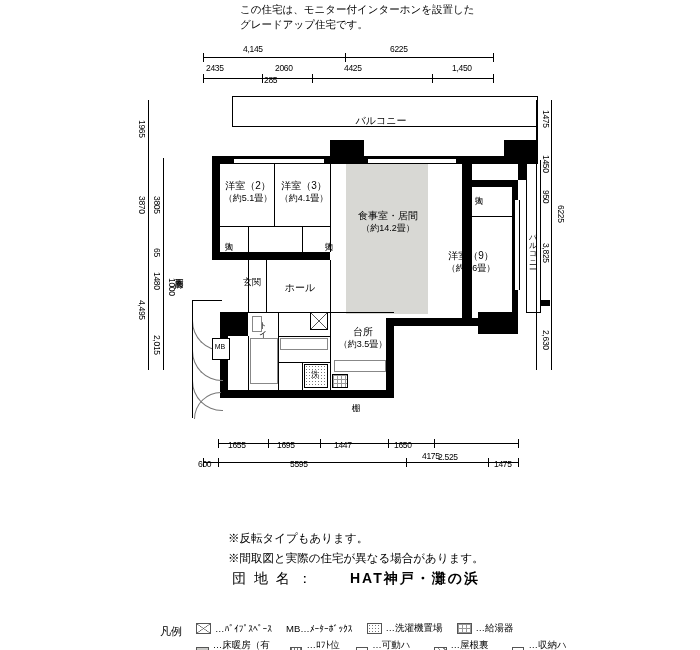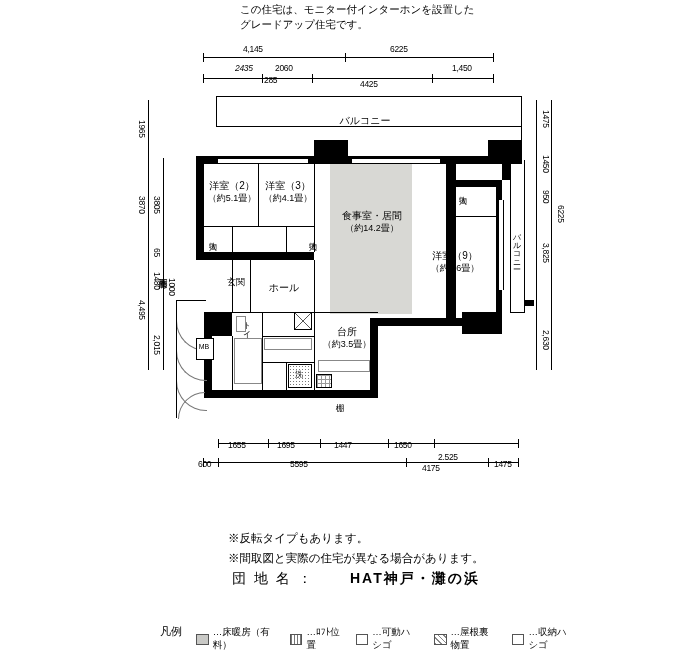--- a/index.html
+++ b/index.html
@@ -52,23 +52,23 @@
   <div class="abs thinline" style="left:493px;top:53px;width:1px;height:9px;"></div>
   <div class="abs dim" style="left:243px;top:44px;">4,145</div>
   <div class="abs dim" style="left:390px;top:44px;">6225</div>
 
   <div class="abs thinline" style="left:203px;top:78px;width:290px;height:1px;"></div>
   <div class="abs thinline" style="left:203px;top:74px;width:1px;height:9px;"></div>
   <div class="abs thinline" style="left:262px;top:74px;width:1px;height:9px;"></div>
   <div class="abs thinline" style="left:312px;top:74px;width:1px;height:9px;"></div>
   <div class="abs thinline" style="left:432px;top:74px;width:1px;height:9px;"></div>
   <div class="abs thinline" style="left:493px;top:74px;width:1px;height:9px;"></div>
-  <div class="abs dim" style="left:235px;top:63px;font-style:italic;">2435</div>
+  <div class="abs dim" style="left:206px;top:63px;">2435</div>
   <div class="abs dim" style="left:275px;top:63px;">2060</div>
-  <div class="abs dim" style="left:360px;top:63px;margin-top:16px;">4425</div>
+  <div class="abs dim" style="left:344px;top:63px;">4425</div>
   <div class="abs dim" style="left:452px;top:63px;">1,450</div>
   <div class="abs dim" style="left:264px;top:75px;">285</div>
 </div>
 
 <div class="abs">
   <div class="abs dimv" style="left:137px;top:120px;">1965</div>
   <div class="abs dimv" style="left:137px;top:196px;">3870</div>
   <div class="abs dimv" style="left:152px;top:196px;">3805</div>
   <div class="abs dimv" style="left:152px;top:248px;">65</div>
   <div class="abs dimv" style="left:152px;top:272px;">1480</div>
@@ -84,21 +84,21 @@
   <div class="abs dimv" style="left:541px;top:110px;">1475</div>
   <div class="abs dimv" style="left:541px;top:155px;">1450</div>
   <div class="abs dimv" style="left:541px;top:190px;">950</div>
   <div class="abs dimv" style="left:556px;top:205px;">6225</div>
   <div class="abs dimv" style="left:541px;top:243px;">3,825</div>
   <div class="abs dimv" style="left:541px;top:330px;">2,630</div>
   <div class="abs thinline" style="left:536px;top:100px;width:1px;height:270px;"></div>
   <div class="abs thinline" style="left:551px;top:100px;width:1px;height:270px;"></div>
 </div>
 
-<div class="abs" style="left:0;top:0;width:564px;height:480px;">
+<div class="abs" style="left:16px;top:0;width:564px;height:480px;">
 
   <div class="abs thinline" style="left:216px;top:96px;width:306px;height:1px;"></div>
   <div class="abs thinline" style="left:216px;top:96px;width:1px;height:30px;"></div>
   <div class="abs thinline" style="left:521px;top:96px;width:1px;height:62px;"></div>
   <div class="abs thinline" style="left:216px;top:126px;width:306px;height:1px;"></div>
   <div class="abs room" style="left:330px;top:115px;width:70px;">バルコニー</div>
 
   <div class="abs wall" style="left:196px;top:156px;width:118px;height:8px;"></div>
   <div class="abs hatch" style="left:314px;top:140px;width:34px;height:24px;"></div>
   <div class="abs wall" style="left:314px;top:140px;width:34px;height:24px;"></div>
@@ -221,38 +221,55 @@
   <div class="abs dim" style="left:438px;top:440px;margin-top:12px;">2.525</div>
 
   <div class="abs thinline" style="left:203px;top:462px;width:315px;height:1px;"></div>
   <div class="abs thinline" style="left:203px;top:458px;width:1px;height:9px;"></div>
   <div class="abs thinline" style="left:218px;top:458px;width:1px;height:9px;"></div>
   <div class="abs thinline" style="left:406px;top:458px;width:1px;height:9px;"></div>
   <div class="abs thinline" style="left:488px;top:458px;width:1px;height:9px;"></div>
   <div class="abs thinline" style="left:518px;top:458px;width:1px;height:9px;"></div>
   <div class="abs dim" style="left:198px;top:459px;">600</div>
   <div class="abs dim" style="left:290px;top:459px;text-align:center;">5595</div>
-  <div class="abs dim" style="left:422px;top:463px;">4175</div>
+  <div class="abs dim" style="left:422px;top:451px;">4175</div>
   <div class="abs dim" style="left:494px;top:459px;">1475</div>
 </div>
 
 <div class="abs" style="left:228px;top:528px;font-size:11.5px;line-height:20px;">
   <div>※反転タイプもあります。</div>
   <div>※間取図と実際の住宅が異なる場合があります。</div>
 </div>
 
 <div class="abs" style="left:232px;top:570px;">
   <div style="display:flex;align-items:baseline;">
     <span class="title-line" style="width:110px;">団 地 名 ：</span>
     <span class="title-line bold" style="margin-left:8px;">HAT神戸・灘の浜</span>
   </div>
 </div>
 
 <div class="abs" style="left:160px;top:624px;font-size:11px;">凡例</div>
 <div class="abs" style="left:196px;top:622px;width:380px;">
+  <div style="display:flex;gap:14px;">
+    <div class="legendrow">
+      <span class="sw sw-x"></span>
+      <span>…ﾊﾟｲﾌﾟｽﾍﾟｰｽ</span>
+    </div>
+    <div class="legendrow">
+      <span>MB…ﾒｰﾀｰﾎﾞｯｸｽ</span>
+    </div>
+    <div class="legendrow">
+      <span class="sw sw-dots"></span>
+      <span>…洗濯機置場</span>
+    </div>
+    <div class="legendrow">
+      <span class="sw sw-grid"></span>
+      <span>…給湯器</span>
+    </div>
+  </div>
   <div style="display:flex;gap:14px;margin-top:4px;">
     <div class="legendrow">
       <span class="sw sw-gray"></span>
       <span>…床暖房（有料）</span>
     </div>
     <div class="legendrow">
       <span class="sw sw-vert"></span>
       <span>…ﾛﾌﾄ位置</span>
     </div>
     <div class="legendrow">

